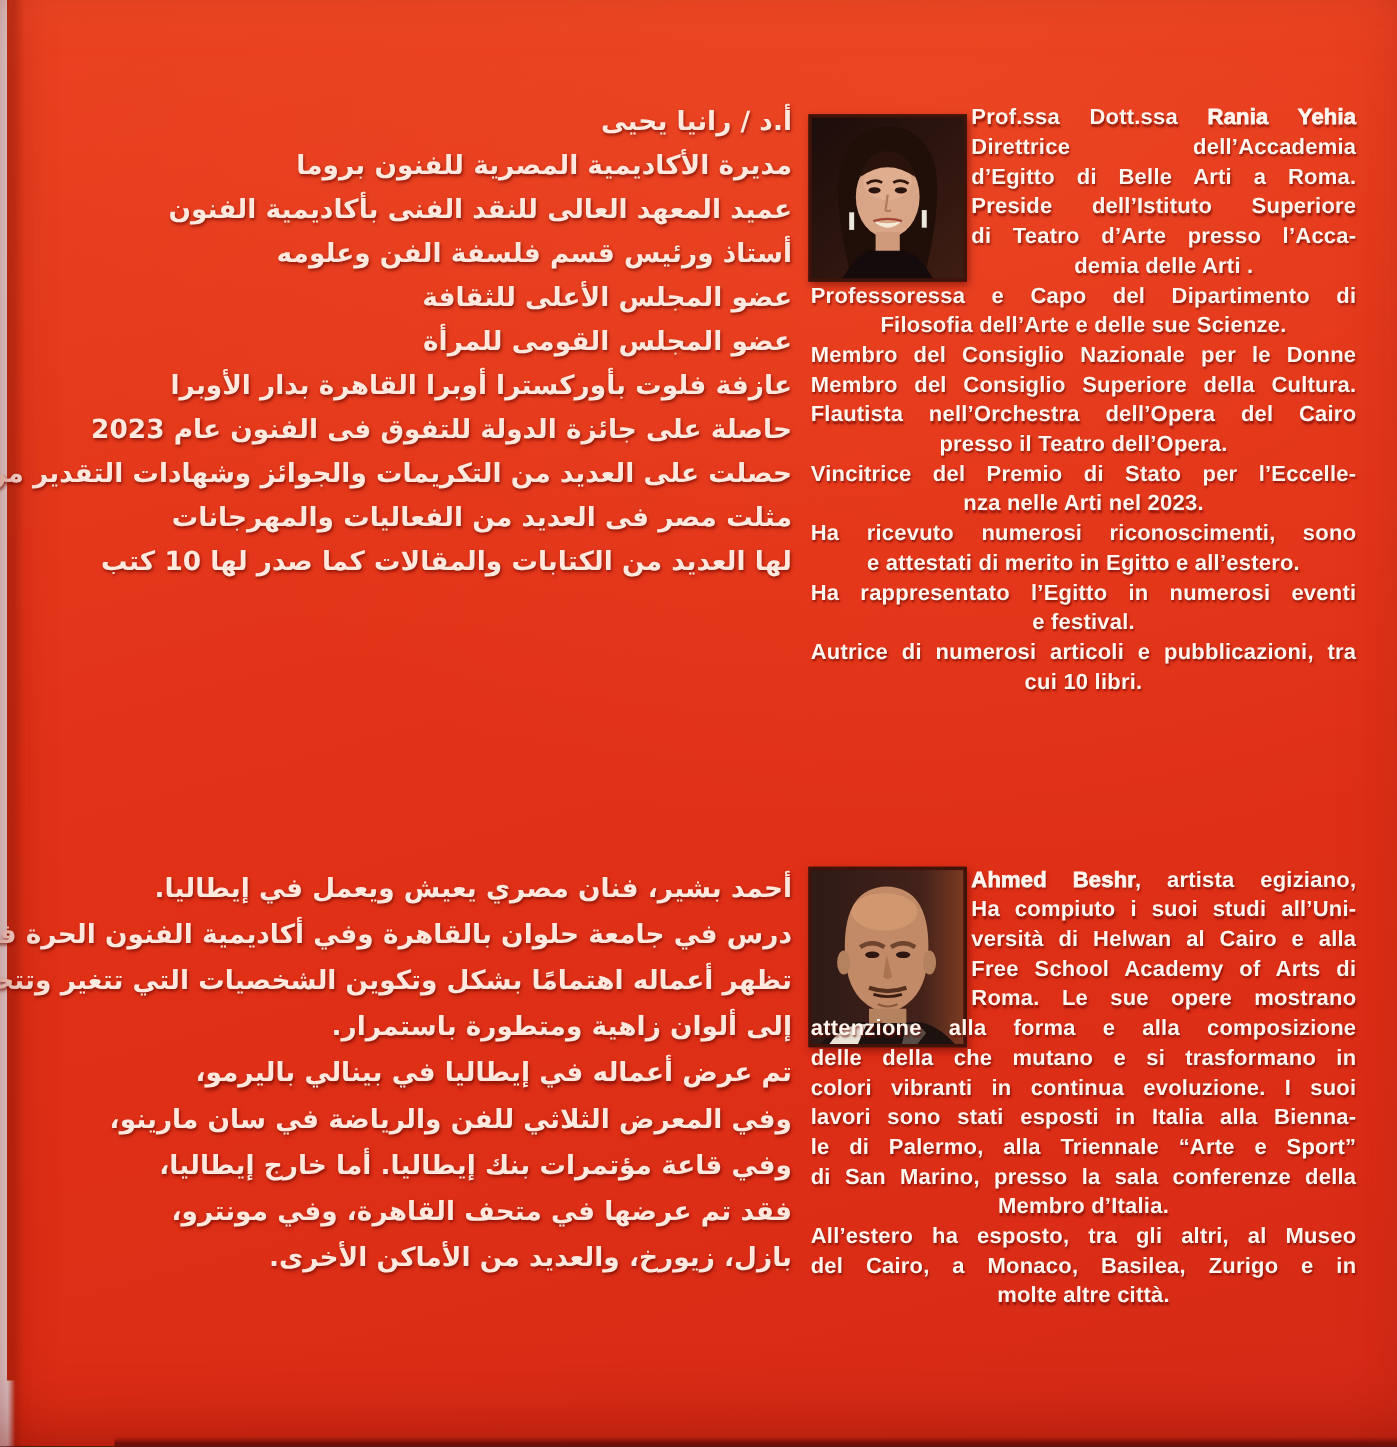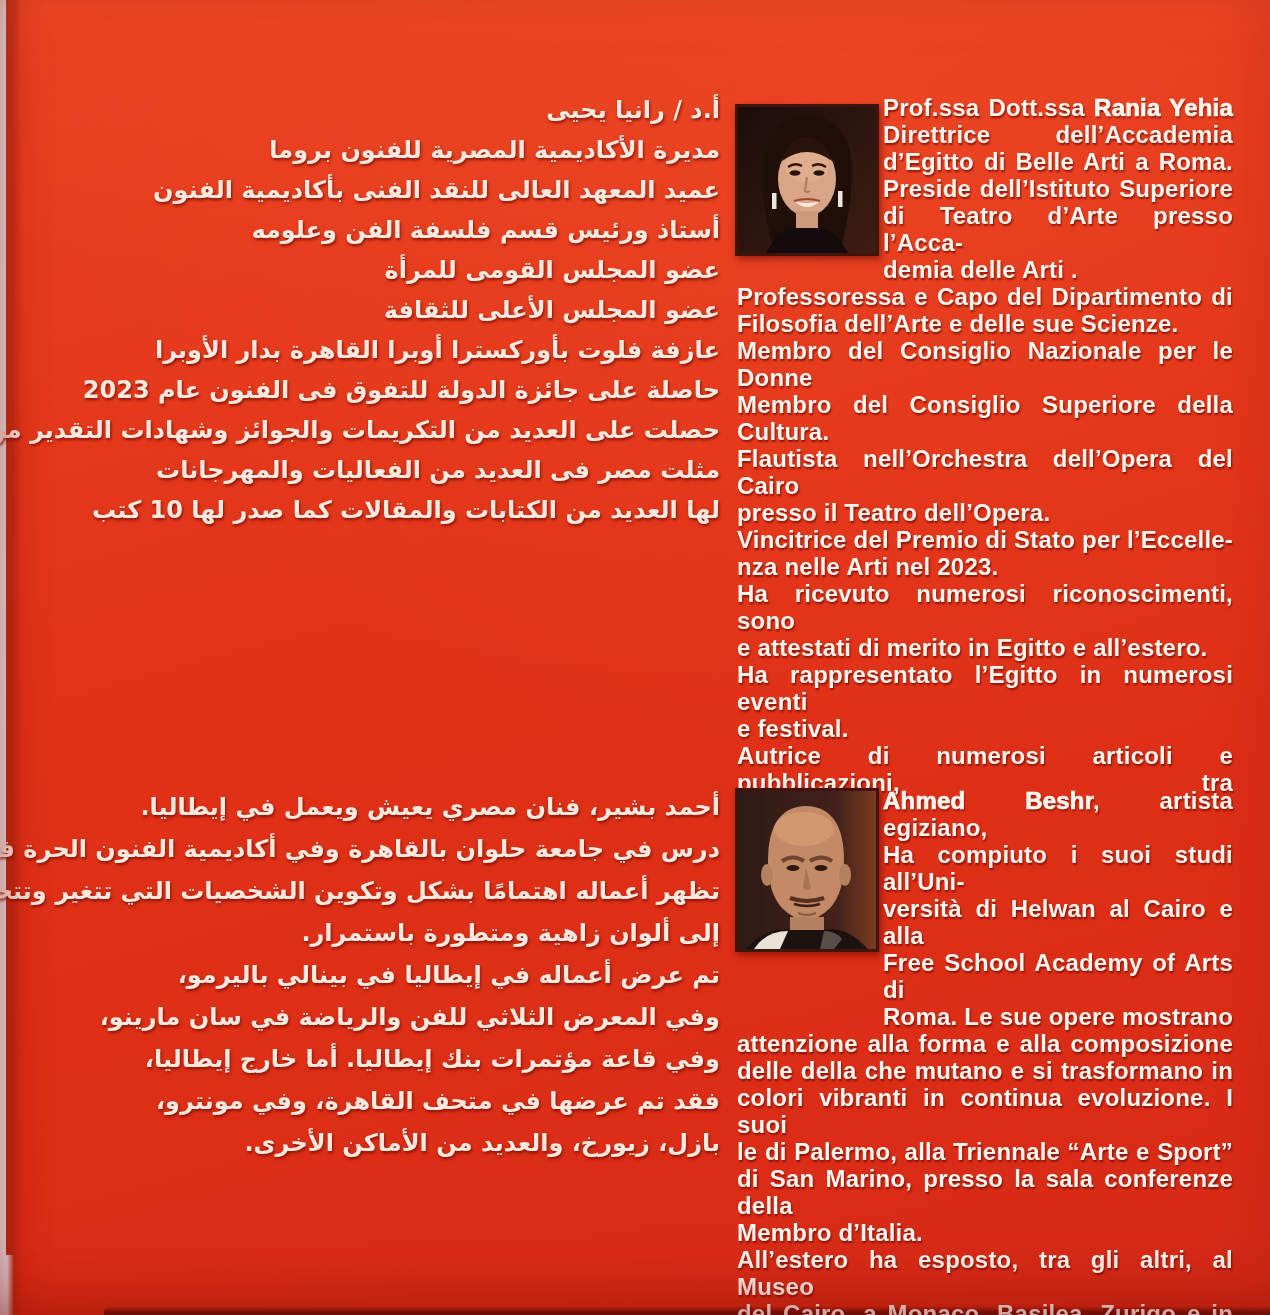--- a/index.html
+++ b/index.html
@@ -31,26 +31,27 @@
     filter:blur(0.6px);
   }
   .corner-bl {
     position:absolute; left:0; bottom:0; width:14px; height:60px;
     background:linear-gradient(90deg,#eceaf0 0 7px, rgba(236,234,240,0) 14px);
   }
 
   
   .it-block {
     position:absolute; left:737px; width:496px;
-    color:#fff6ef; font-weight:bold; font-size:24px;
+    color:#fff6ef; font-weight:bold; font-size:20px;
     letter-spacing:0.2px;
   }
   .it-line {
     min-height:27px; line-height:27px;
     text-shadow:1px 2px 2px rgba(110,10,0,0.75);
+    text-align:center;
   }
   .just { text-align:justify; text-align-last:justify; }
   .ind  { margin-left:146px; }
   .xbold { -webkit-text-stroke:0.7px #fff6ef; }
 
   
   .ar-block {
     position:absolute; left:24px; width:696px;
     direction:rtl; text-align:right;
     color:#ffe9df; font-weight:bold;
@@ -81,22 +82,22 @@
 
   <div class="edge-left"></div>
   <div class="corner-bl"></div>
   <div class="edge-bottom"></div>
 
   <div class="ar-block" style="top:90px">
     <div class="ar-line">أ.د / رانيا يحيى</div>
     <div class="ar-line">مديرة الأكاديمية المصرية للفنون بروما</div>
     <div class="ar-line">عميد المعهد العالى للنقد الفنى بأكاديمية الفنون</div>
     <div class="ar-line">أستاذ ورئيس قسم فلسفة الفن وعلومه</div>
+    <div class="ar-line">عضو المجلس الأعلى للثقافة</div>
     <div class="ar-line">عضو المجلس القومى للمرأة</div>
-    <div class="ar-line">عضو المجلس الأعلى للثقافة</div>
     <div class="ar-line">عازفة فلوت بأوركسترا أوبرا القاهرة بدار الأوبرا</div>
     <div class="ar-line">حاصلة على جائزة الدولة للتفوق فى الفنون عام 2023</div>
     <div class="ar-line">حصلت على العديد من التكريمات والجوائز وشهادات التقدير من مصر والخارج</div>
     <div class="ar-line">مثلت مصر فى العديد من الفعاليات والمهرجانات</div>
     <div class="ar-line">لها العديد من الكتابات والمقالات كما صدر لها 10 كتب</div>
   </div>
 
   <figure class="photo photo-rania" style="margin:0" aria-label="Portrait photo of Rania Yehia">
     <svg width="138" height="146" viewBox="0 0 138 146">
       <defs>
@@ -194,20 +195,21 @@
     <div class="it-line ind just">
       <span class="xbold">Ahmed Beshr</span><span>, artista egiziano,</span>
     </div>
     <div class="it-line ind just">Ha compiuto i suoi studi all’Uni-</div>
     <div class="it-line ind just">versità di Helwan al Cairo e alla</div>
     <div class="it-line ind just">Free School Academy of Arts di</div>
     <div class="it-line ind just">Roma. Le sue opere mostrano</div>
     <div class="it-line just">attenzione alla forma e alla composizione</div>
     <div class="it-line just">delle della che mutano e si trasformano in</div>
     <div class="it-line just">colori vibranti in continua evoluzione. I suoi</div>
+    <div class="it-line just">lavori sono stati esposti in Italia alla Bienna-</div>
     <div class="it-line just">le di Palermo, alla Triennale “Arte e Sport”</div>
     <div class="it-line just">di San Marino, presso la sala conferenze della</div>
     <div class="it-line">Membro d’Italia.</div>
     <div class="it-line just">All’estero ha esposto, tra gli altri, al Museo</div>
     <div class="it-line just">del Cairo, a Monaco, Basilea, Zurigo e in</div>
     <div class="it-line">molte altre città.</div>
   </div>
 
 </div>
 

